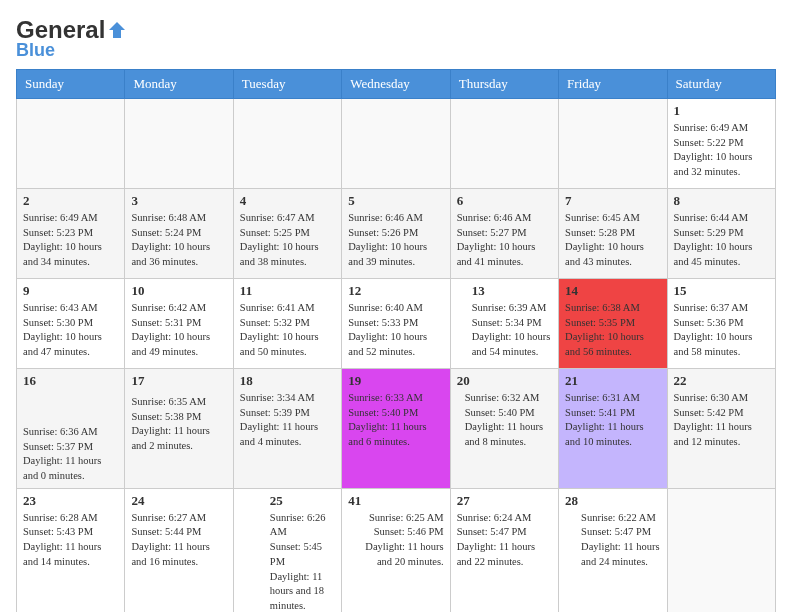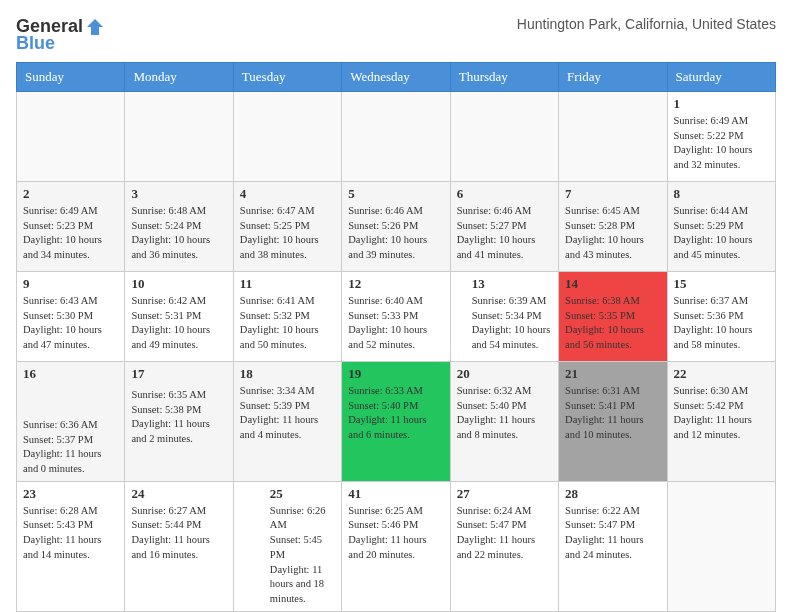--- a/index.html
+++ b/index.html
@@ -1,21 +1,21 @@
 <!DOCTYPE html>
 <html><head>
   <meta charset="utf-8">
   <style>
     * { box-sizing: border-box; margin: 0; padding: 0; }
     body { font-family: Arial, sans-serif; background: #fff; width: 792px; min-height: 612px; }
     .container { width: 792px; padding: 16px; }
     .header { display: flex; justify-content: space-between; align-items: flex-start; margin-bottom: 8px; }
     .logo { display: flex; flex-direction: column; align-items: flex-start; }
     .logo-text { display: flex; align-items: center; }
-    .logo-general { font-size: 18px; font-weight: bold; color: #333; }
+    .logo-general { font-size: 24px; font-weight: bold; color: #333; }
     .logo-blue { font-size: 18px; font-weight: bold; color: #4a90d9; }
     .logo-icon { width: 20px; height: 20px; margin-left: 2px; }
     .title-area { text-align: right; }
     .month-title { font-size: 36px; font-weight: normal; color: #333; }
     .location { font-size: 14px; color: #555; }
     .calendar { width: 100%; border-collapse: collapse; font-family: Liberation Serif, serif; }
     .calendar th { background: #4a90d9; color: #fff; text-align: left; padding: 6px 8px; font-size: 13px; font-weight: normal; border: 1px solid #3a80c9; }
     .calendar td { border: 1px solid #ccc; vertical-align: top; padding: 4px 6px; width: calc(100%/7); min-height: 80px; font-size: 11px; color: #333; }
     .day-num { font-size: 13px; font-weight: bold; display: block; margin-bottom: 2px; }
     .day-info { font-size: 10.5px; line-height: 1.4; color: #333; }
@@ -29,21 +29,20 @@
     <div class="logo">
       <div class="logo-text">
         <span class="logo-general">General</span>
         <svg class="logo-icon" viewBox="0 0 20 20">
           <path d="M10 2 L18 10 L14 10 L14 18 L6 18 L6 10 L2 10 Z" fill="#4a90d9"></path>
         </svg>
       </div>
       <span class="logo-blue" style="margin-top:-4px;">Blue</span>
     </div>
     <div class="title-area">
-      <div class="location">Huntington Park, California, United States</div>
     </div>
   </div>
 
   <table class="calendar">
     <thead>
       <tr>
         <th>Sunday</th>
         <th>Monday</th>
         <th>Tuesday</th>
         <th>Wednesday</th>
@@ -167,33 +166,33 @@
             <div class="day-info" style="white-space: pre-line; margin-top: 6px;">Sunrise: 6:35 AM
 Sunset: 5:38 PM
 Daylight: 11 hours and 2 minutes.</div>
           </td>
           <td style="background: rgb(245, 245, 245); min-height: 80px; height: 90px;">
             <span class="day-num">18</span>
             <div class="day-info" style="white-space: pre-line;">Sunrise: 3:34 AM
 Sunset: 5:39 PM
 Daylight: 11 hours and 4 minutes.</div>
           </td>
-          <td style="background: #22c55e; min-height: 80px; height: 90px;">
+          <td style="background: #d946ef; min-height: 80px; height: 90px;">
             <span class="day-num">19</span>
             <div class="day-info" style="white-space: pre-line;">Sunrise: 6:33 AM
 Sunset: 5:40 PM
 Daylight: 11 hours and 6 minutes.</div>
           </td>
           <td style="background: rgb(245, 245, 245); min-height: 80px; height: 90px;">
             <span class="day-num">20</span>
-            <div class="day-info" style="white-space: pre-line;">Sunrise: 6:32 AM
+            <div class="day-info" style="white-space: pre-line; margin-left: 8px;">Sunrise: 6:32 AM
 Sunset: 5:40 PM
 Daylight: 11 hours and 8 minutes.</div>
           </td>
-          <td style="background: #a3a3a3; min-height: 80px; height: 90px;">
+          <td style="background: #c4b5fd; min-height: 80px; height: 90px;">
             <span class="day-num">21</span>
             <div class="day-info" style="white-space: pre-line;">Sunrise: 6:31 AM
 Sunset: 5:41 PM
 Daylight: 11 hours and 10 minutes.</div>
           </td>
           <td style="background: rgb(245, 245, 245); min-height: 80px; height: 90px;">
             <span class="day-num">22</span>
             <div class="day-info" style="white-space: pre-line;">Sunrise: 6:30 AM
 Sunset: 5:42 PM
 Daylight: 11 hours and 12 minutes.</div>
@@ -213,33 +212,33 @@
 Daylight: 11 hours and 16 minutes.</div>
           </td>
           <td style="background: rgb(255, 255, 255); min-height: 80px; height: 90px; padding-left: 36px;">
             <span class="day-num">25</span>
             <div class="day-info" style="white-space: pre-line;">Sunrise: 6:26 AM
 Sunset: 5:45 PM
 Daylight: 11 hours and 18 minutes.</div>
           </td>
           <td style="background: rgb(255, 255, 255); min-height: 80px; height: 90px;">
             <span class="day-num">41</span>
-            <div class="day-info" style="white-space: pre-line;">Sunrise: 6:25 AM
+            <div class="day-info" style="white-space: pre-line; text-align: right;">Sunrise: 6:25 AM
 Sunset: 5:46 PM
 Daylight: 11 hours and 20 minutes.</div>
           </td>
           <td style="background: rgb(255, 255, 255); min-height: 80px; height: 90px;">
             <span class="day-num">27</span>
             <div class="day-info" style="white-space: pre-line;">Sunrise: 6:24 AM
 Sunset: 5:47 PM
 Daylight: 11 hours and 22 minutes.</div>
           </td>
           <td style="background: rgb(255, 255, 255); min-height: 80px; height: 90px;">
             <span class="day-num">28</span>
-            <div class="day-info" style="white-space: pre-line;">Sunrise: 6:22 AM
+            <div class="day-info" style="white-space: pre-line; margin-left: 16px;">Sunrise: 6:22 AM
 Sunset: 5:47 PM
 Daylight: 11 hours and 24 minutes.</div>
           </td>
           <td class="empty" style="background: rgb(249, 249, 249); min-height: 80px; height: 90px;"></td>
         </tr>
       </tbody>
   </table>
 </div>
 
 </body></html>

